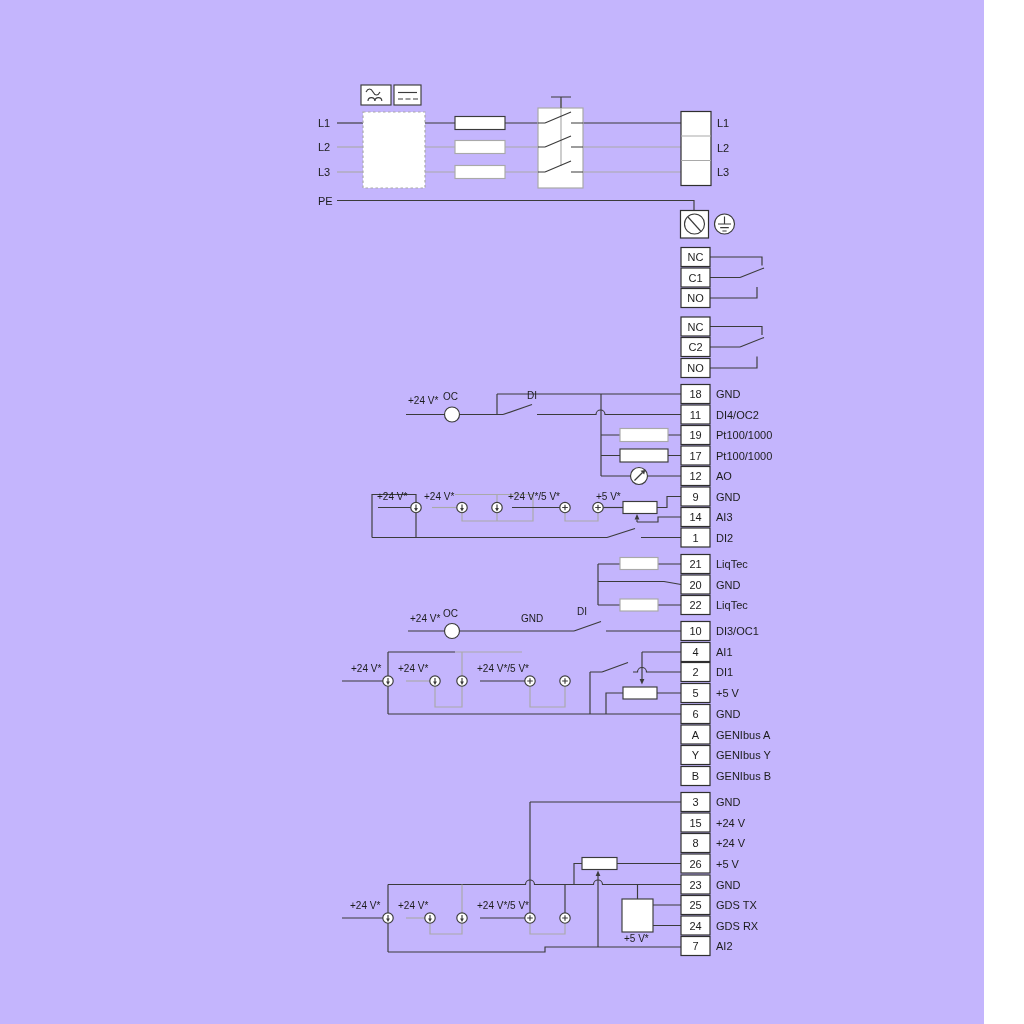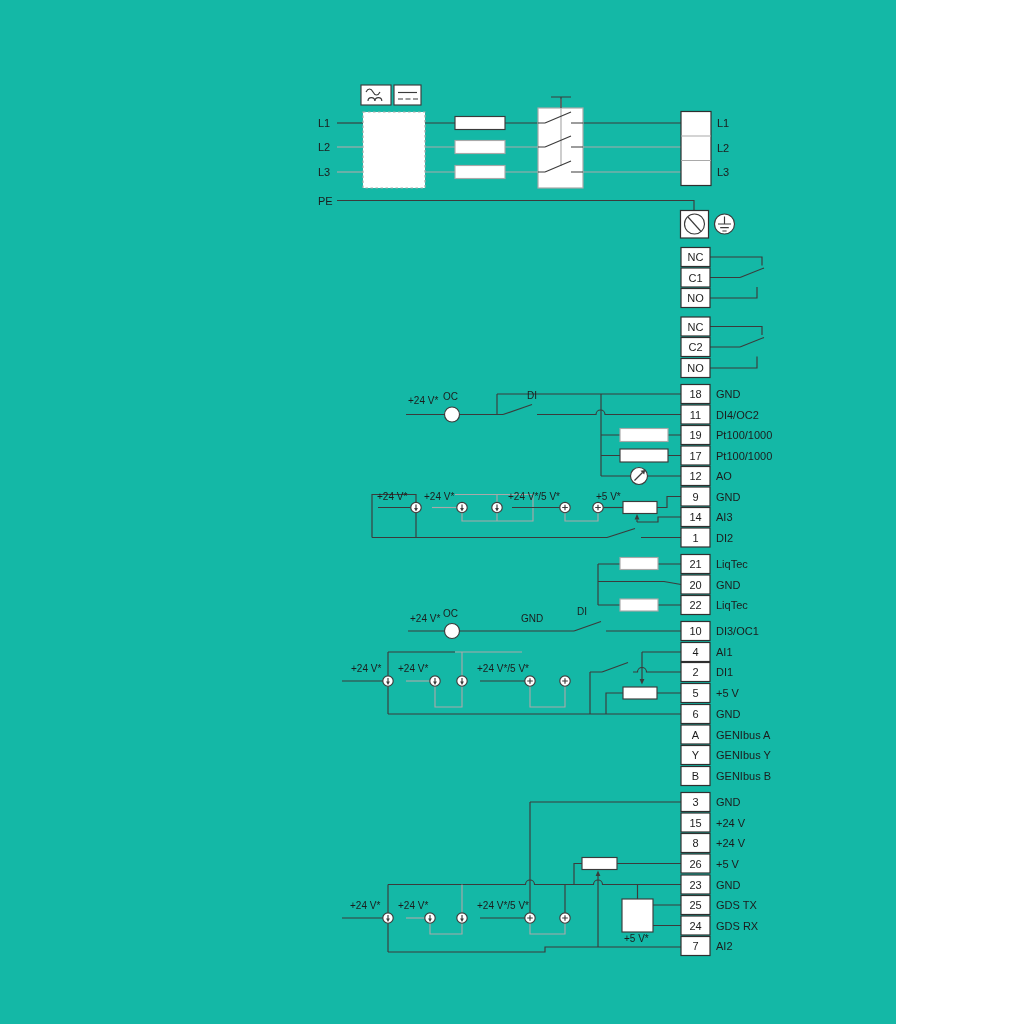--- a/index.html
+++ b/index.html
@@ -1,16 +1,16 @@
 <!DOCTYPE html>
 <html><head>
 <meta charset="utf-8">
 <style>
   html,body{margin:0;padding:0;background:#fff;}
-  #canvas{position:relative;width:896px;height:1024px;background:#14b8a6;overflow:hidden;}
+  #canvas{position:relative;width:984px;height:1024px;background:#c4b5fd;overflow:hidden;}
   svg{position:absolute;left:0;top:0;}
   svg text{font-family:"Liberation Sans","DejaVu Sans",sans-serif;fill:#1c1c1c;}
   .t11{font-size:11px;}
   .t10{font-size:10px;}
   .tnum{font-size:11px;text-anchor:middle;}
   .w{fill:none;stroke:#3b3b3b;stroke-width:1.15;}
   .wg{fill:none;stroke:#a9a9a9;stroke-width:1.15;}
   .box{fill:#fff;stroke:#2f2f2f;stroke-width:1.2;}
   .boxg{fill:#fff;stroke:#a9a9a9;stroke-width:1.2;}
   .comp{fill:#fff;stroke:#3b3b3b;stroke-width:1.15;}

